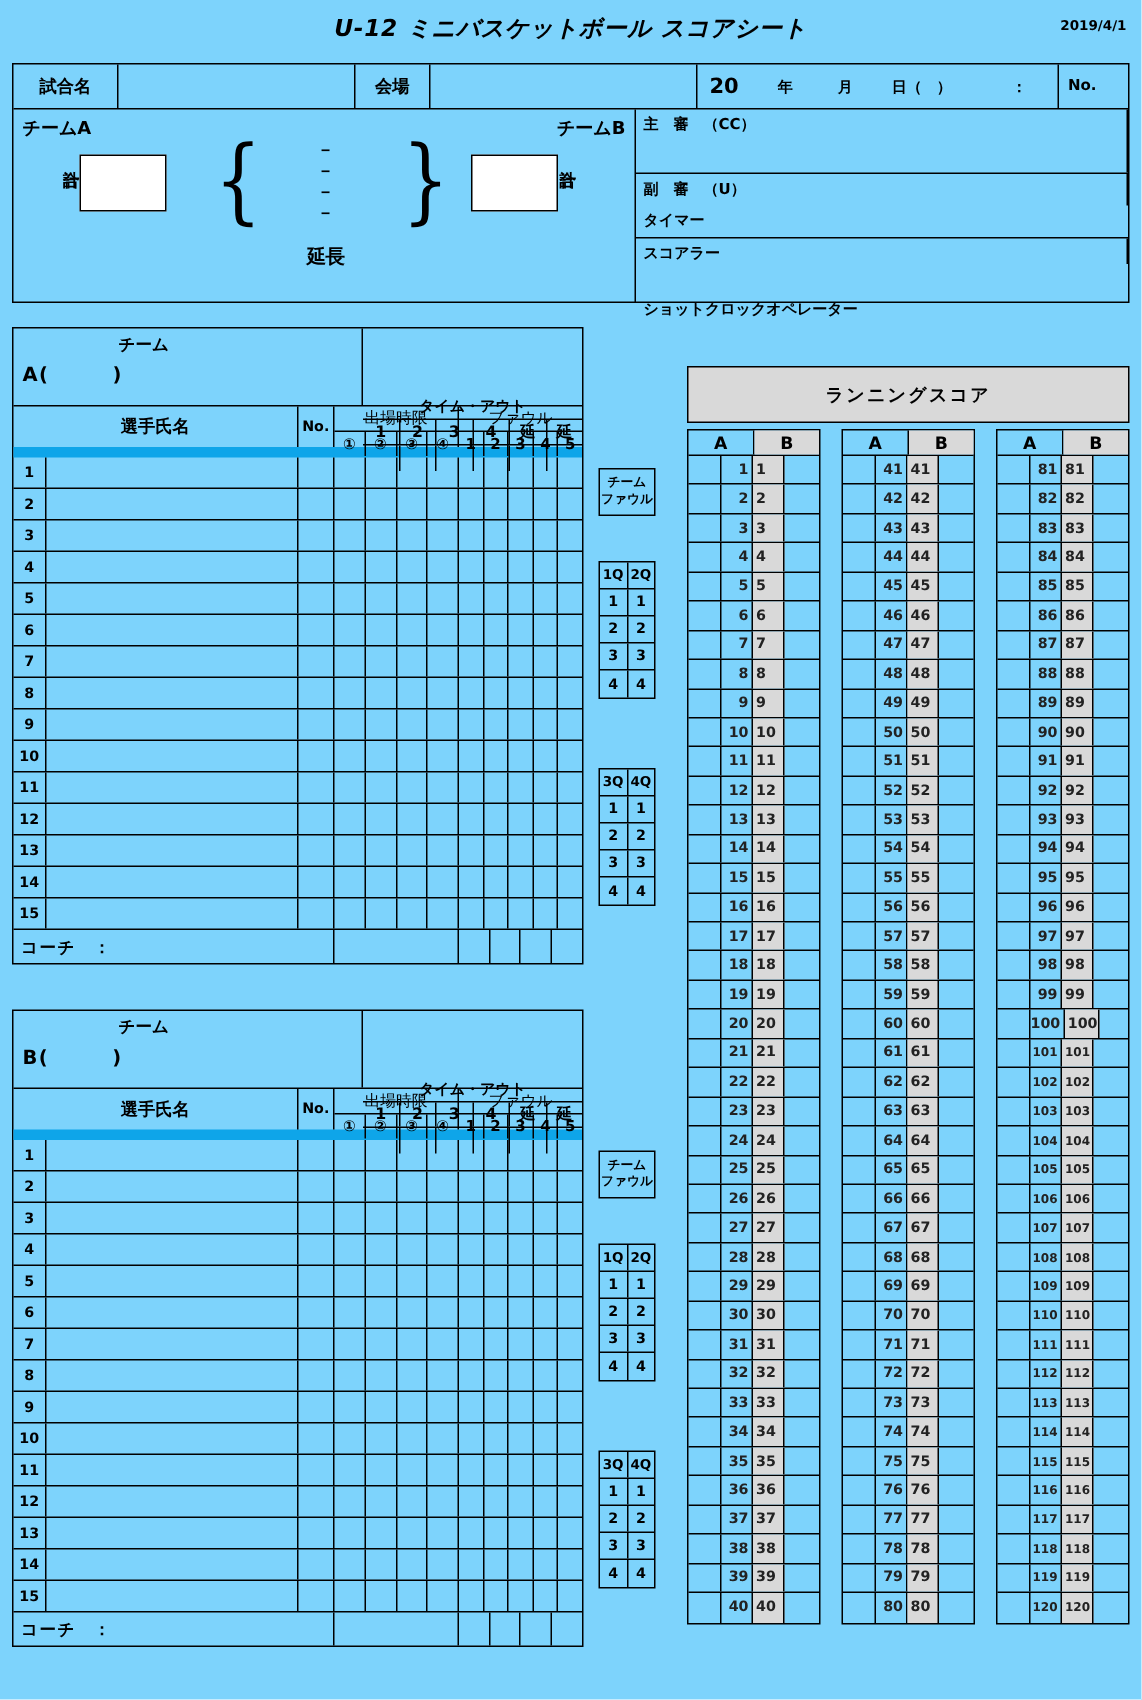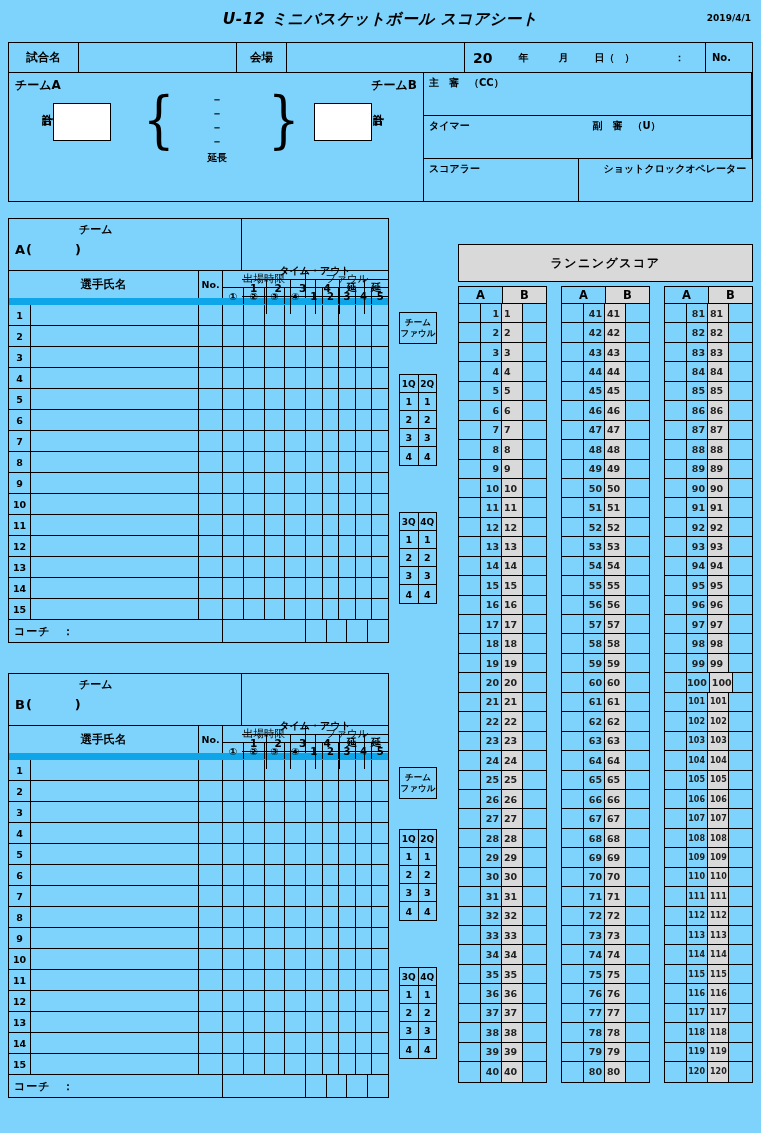--- a/index.html
+++ b/index.html
@@ -104,26 +104,26 @@
     font-family: "DejaVu Serif", serif;
     color: #000;
     transform: scaleX(0.8);
   }
   .qdashes {
     position: absolute; left: 186px; top: 20px;
     width: 44px; text-align: center;
     font-size: 11px; line-height: 14px; font-weight: 700;
   }
   .qdashes .ot {
-    font-size: 10px; font-weight: 700; margin-top: 2px; letter-spacing: -0.5px;
+    font-size: 13px; font-weight: 700; margin-top: 16px; letter-spacing: -0.5px;
   }
 
   
   .officials { position: absolute; left: 415px; top: 0; right: 0; height: 100%; }
-  .off-row { display: flex; height: 43px; border-bottom: 1px solid #000; }
+  .off-row { display: flex; height: 43px; border-bottom: 1px solid #000; flex-direction: column; }
   .off-row.last { border-bottom: none; height: 43px; gap: 20px; }
   .off-cell {
     flex: 1 1 0; border-right: 1px solid #000;
     padding: 3px 0 0 5px;
     font-size: 10px; font-weight: 700; color: #000;
   }
   .off-cell.lastcol { border-right: none; }
 
   
   .roster { position: absolute; border: 1px solid #000; width: 381px; }
@@ -329,22 +329,22 @@
           <div class="tot-box"></div>
           <div class="tot-kanji">合計</div>
         </div>
       </div>
 
       <div class="officials">
         <div class="off-row">
           <div class="off-cell"><span>主　審　（CC）</span></div>
         </div>
         <div class="off-row">
+          <div class="off-cell"><span>副　審　（U）</span></div>
           <div class="off-cell lastcol"><span>タイマー</span></div>
-          <div class="off-cell"><span>副　審　（U）</span></div>
         </div>
         <div class="off-row last">
           <div class="off-cell"><span>スコアラー</span></div>
           <div class="off-cell lastcol"><span>ショットクロックオペレーター</span></div>
         </div>
       </div>
 
     </div>
   </div>
 

